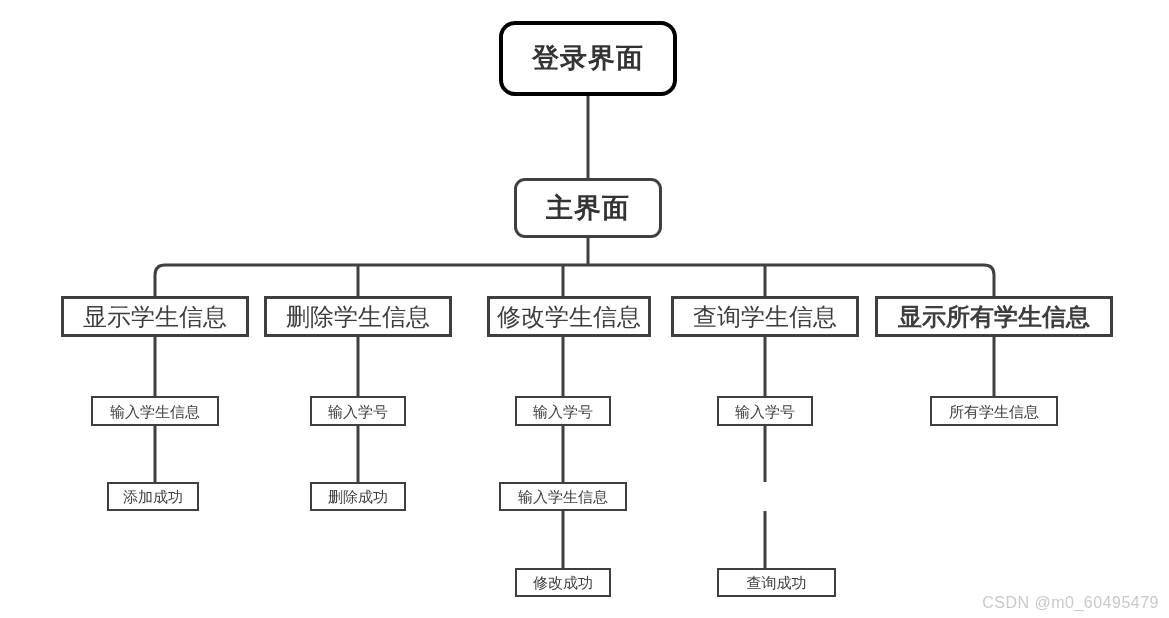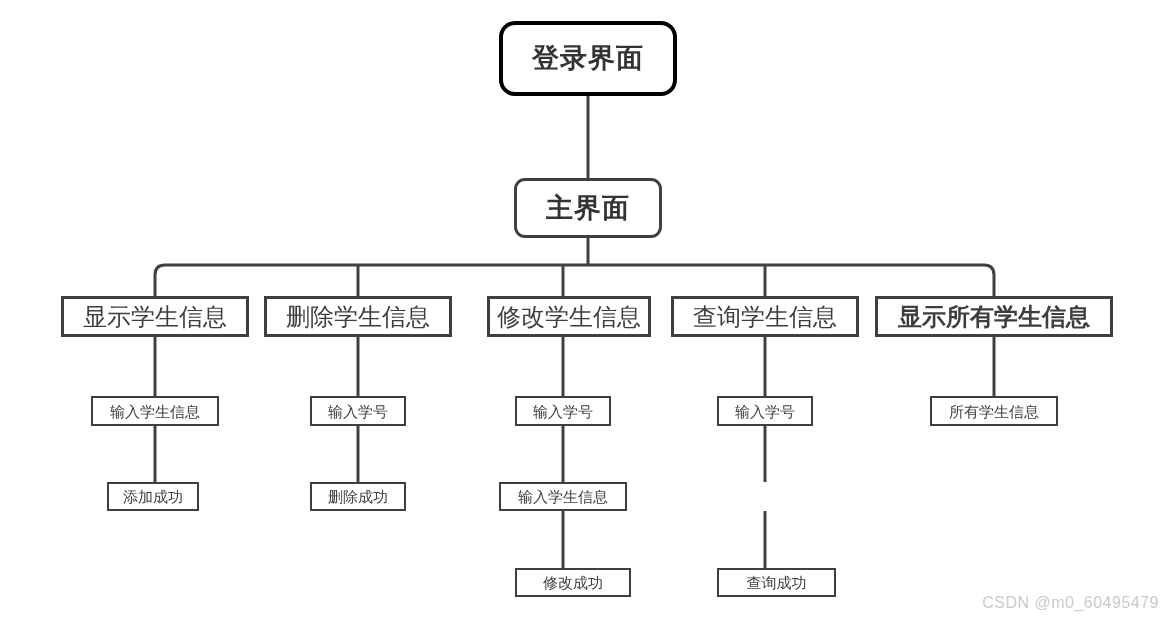--- a/index.html
+++ b/index.html
@@ -56,21 +56,21 @@
   #n-del-in   { left: 310px; width: 96px; }
   #n-mod-in1  { left: 515px; width: 96px; }
   #n-qry-in   { left: 717px; width: 96px; }
   #n-all-info { left: 930px; width: 128px; }
 
   #n-add-ok   { left: 107px; width: 92px; }
   #n-del-ok   { left: 310px; width: 96px; }
   #n-mod-in2  { left: 499px; width: 128px; }
   #n-qry-show { left: 701px; width: 128px; }
 
-  #n-mod-ok { left: 515px; width: 116px; }
+  #n-mod-ok { left: 515px; width: 96px; }
   #n-qry-ok { left: 717px; width: 119px; }
 
   .watermark {
     position: absolute;
     right: 10px;
     bottom: 6px;
     font-size: 16px;
     color: #c9c9c9;
     letter-spacing: 0.5px;
   }

